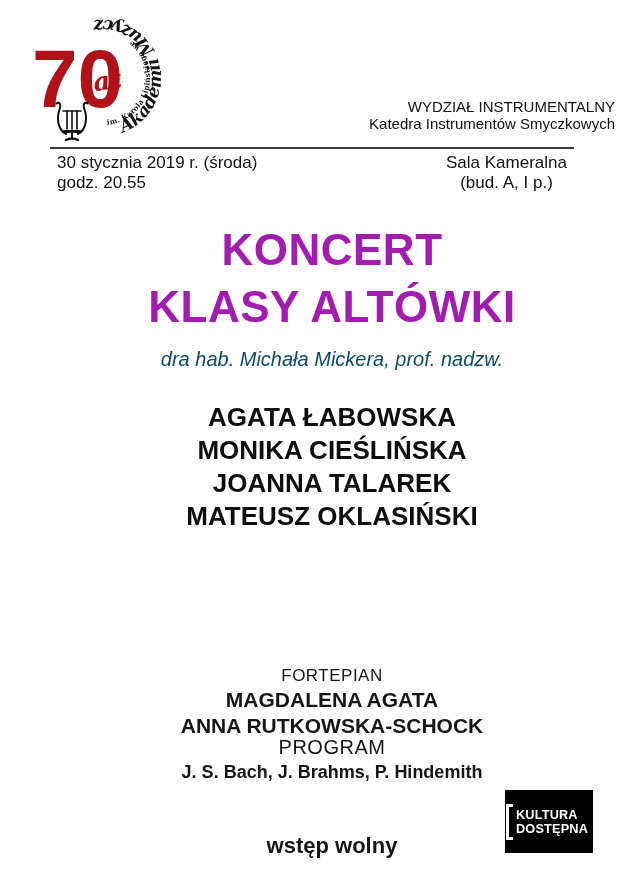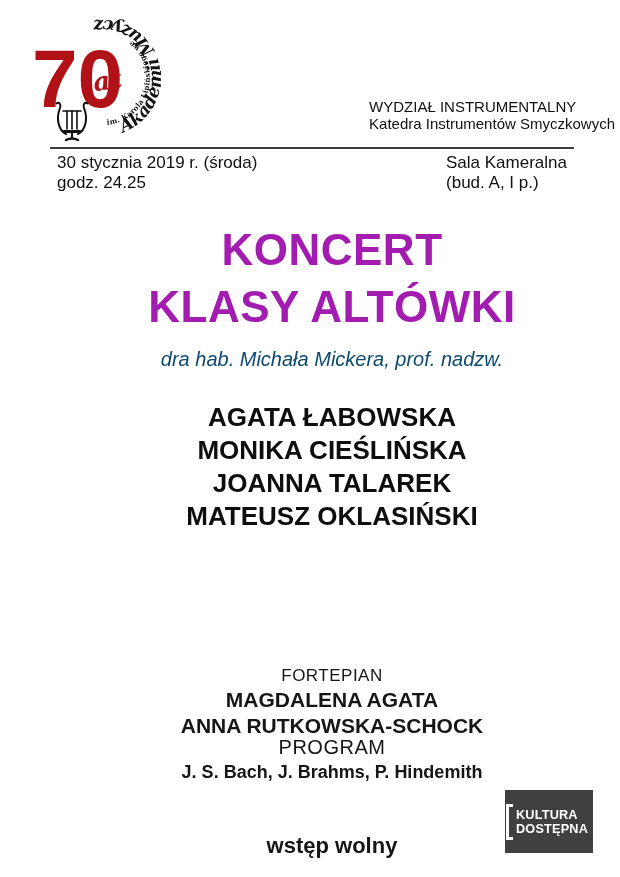--- a/index.html
+++ b/index.html
@@ -3,44 +3,44 @@
 <meta charset="utf-8">
 <style>
   html,body { margin:0; padding:0; background:#e8e8e8; }
   .page {
     position:relative; width:620px; height:877px; background:#ffffff;
     font-family:"Liberation Sans", sans-serif; color:#161616;
     margin:0 auto; overflow:hidden;padding-left:32px;
   }
   .logo-svg { position:absolute; left:26px; top:10px; }
   .header-right {
-    position:absolute; top:99px; right:37px; 
+    position:absolute; top:99px; right:37px; text-align:right;
     font-size:15px; line-height:16.5px; color:#111;
   }
   .rule { position:absolute; top:147px; left:50px; width:524px; height:2px; background:#3c3c3c; }
   .info-row {
     position:absolute; top:153px; left:57px; width:510px;
     display:flex; justify-content:space-between;
     font-size:17px; line-height:20px; color:#111;
   }
-  .info-right { text-align:left; }
+  .info-right { text-align:center; }
   .centered { position:absolute; left:12px; right:0; text-align:center; }
   .title { top:221px; font-size:44px; font-weight:bold; line-height:57px; letter-spacing:0.5px; color:#a21caf; }
   .subtitle { top:346px; font-size:20px; font-style:italic; line-height:26px; color:#0c4a6e; }
   .performers { top:401px; font-size:26px; font-weight:bold; line-height:33px; color:#0e0e0e; }
   .piano-block { top:664px; }
   .piano-heading { font-size:17px; line-height:23px; letter-spacing:0.5px; }
   .piano-name { font-size:21px; font-weight:bold; line-height:26px; }
   .program-block { top:734px; }
   .program-heading { font-size:20px; line-height:26px; letter-spacing:0.5px; }
   .program-composers { font-size:18px; font-weight:bold; line-height:24px; }
   .admission { top:834px; font-size:22px; font-weight:bold; line-height:24px; }
   .kultura {
     position:absolute; left:505px; top:790px; width:88px; height:63px;
-    background:#404040; display:flex; align-items:center; justify-content:center;
+    background:#000000; display:flex; align-items:center; justify-content:center;
   }
   .kultura-bracket {
     width:7px; height:36px; margin-right:3px; box-sizing:border-box;
     border:3.5px solid #ffffff; border-right:none;
   }
   .kultura-text {
     color:#ffffff; font-weight:bold; font-size:13.5px; line-height:14px;
     letter-spacing:0.2px; transform:scaleX(0.94); transform-origin:left center;
   }
 </style>
@@ -83,21 +83,21 @@
   <div class="header-right">
     <div>WYDZIAŁ INSTRUMENTALNY</div>
     <div>Katedra Instrumentów Smyczkowych</div>
   </div>
 
   <div class="rule"></div>
 
   <div class="info-row">
     <div class="info-left">
       <div>30 stycznia 2019 r. (środa)</div>
-      <div>godz. 24.25</div>
+      <div>godz. 20.55</div>
     </div>
     <div class="info-right">
       <div>Sala Kameralna</div>
       <div>(bud. A, I p.)</div>
     </div>
   </div>
 
   <div class="centered title">
     <div>KONCERT</div>
     <div>KLASY ALTÓWKI</div>

